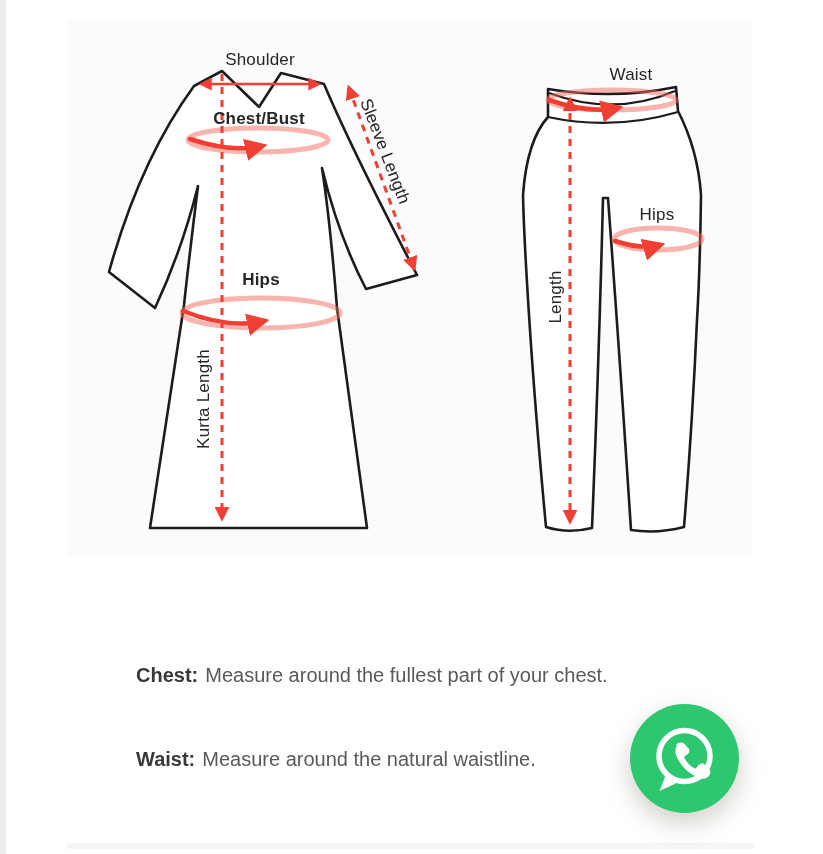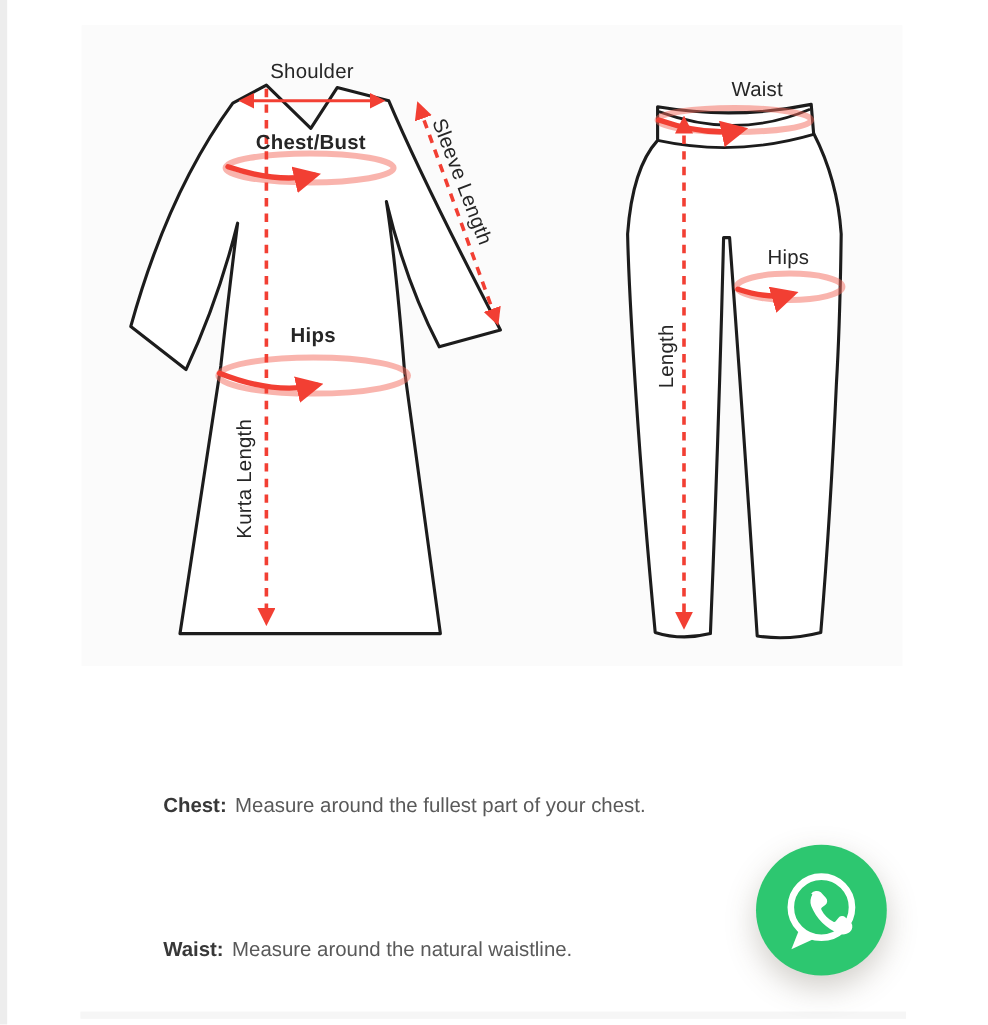--- a/index.html
+++ b/index.html
@@ -18,25 +18,25 @@
     transform:translateX(-50%);letter-spacing:.2px;
   }
   .diag-label.vertical{transform:translate(-50%,-50%) rotate(-90deg);}
   .diag-label.sleeve{transform:rotate(69deg);transform-origin:0 0;}
 
   .htm-heading{
     position:absolute;left:136px;top:578px;font-size:28px;line-height:34px;
     font-weight:bold;color:#1a1a1a;letter-spacing:.1px;
   }
   .measure-para{
-    position:absolute;left:136px;width:540px;font-size:17px;line-height:46px;color:#595959;
+    position:absolute;left:136px;width:540px;font-size:20px;line-height:46px;color:#595959;
   }
   .measure-para .term{font-weight:bold;color:#383838;margin-right:7px;}
   .para-chest{top:632px;}
-  .para-waist{top:752px;}
+  .para-waist{top:716px;}
 
   .whatsapp-btn{
     position:absolute;left:630px;top:704px;width:109px;height:109px;border-radius:50%;
     background:#2dc770;border:none;padding:0;cursor:pointer;
     box-shadow:0 10px 26px rgba(90,80,60,0.28);
     display:flex;align-items:center;justify-content:center;
   }
   .whatsapp-btn svg{display:block;}
 </style>
 </head>

